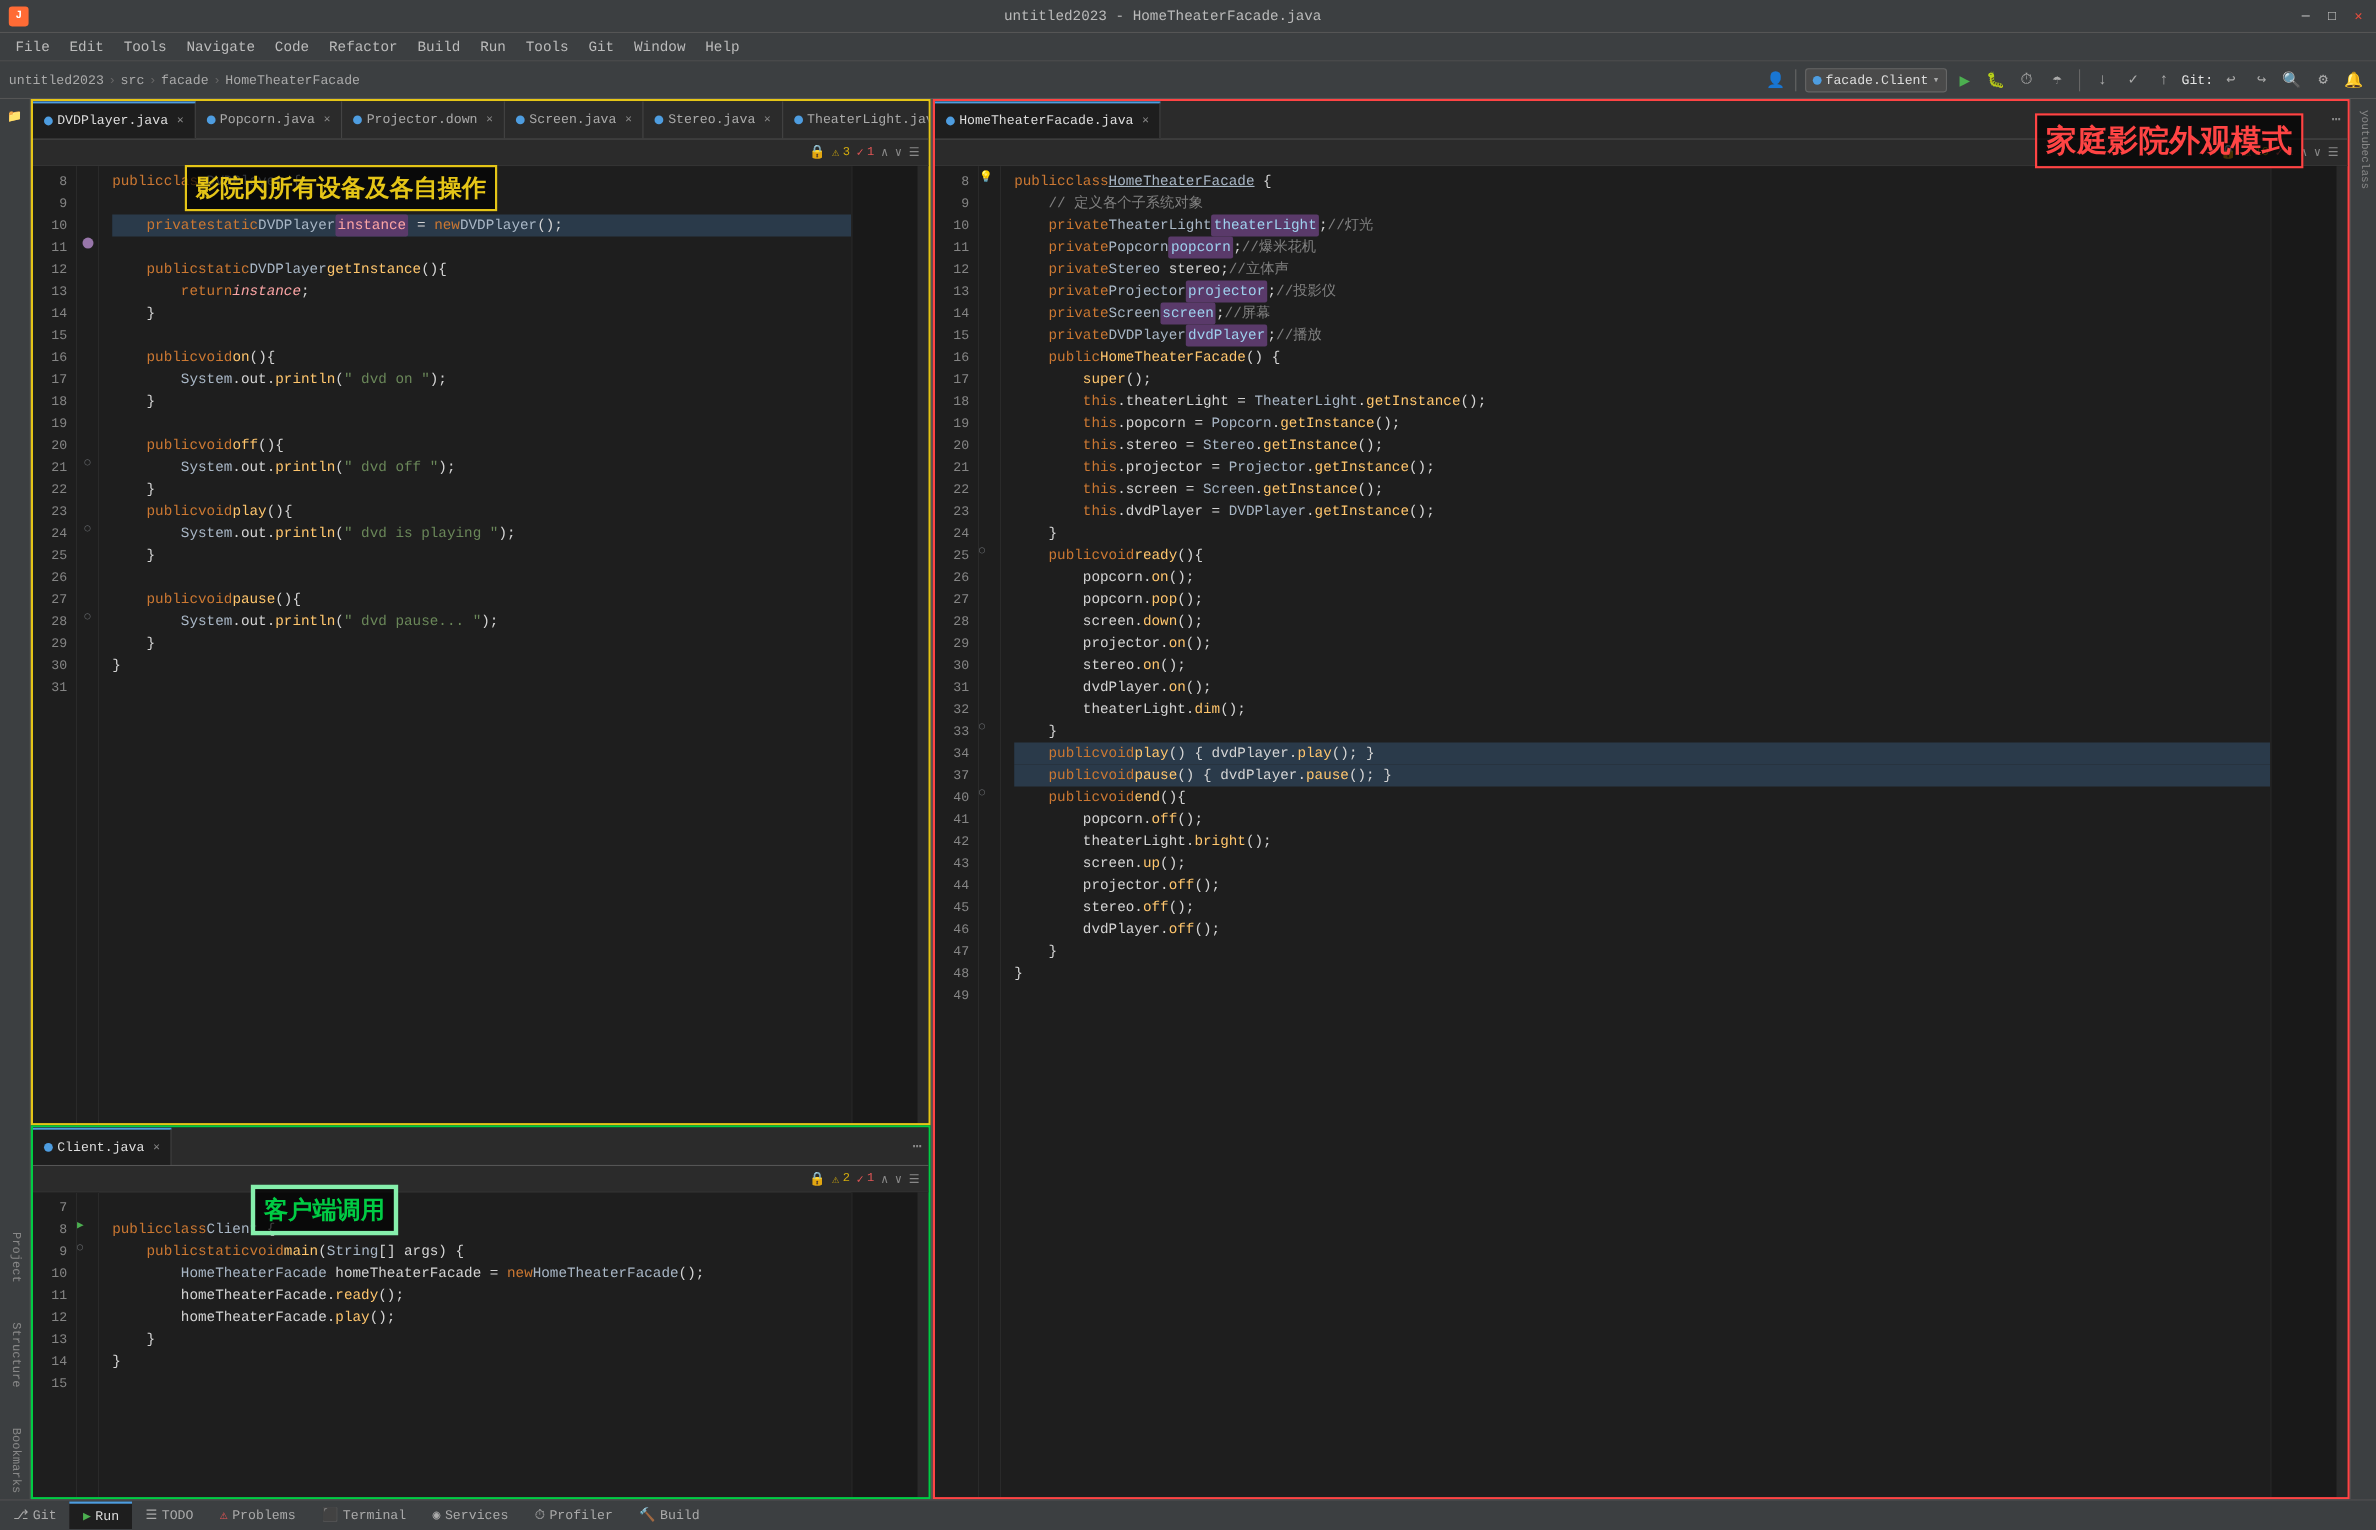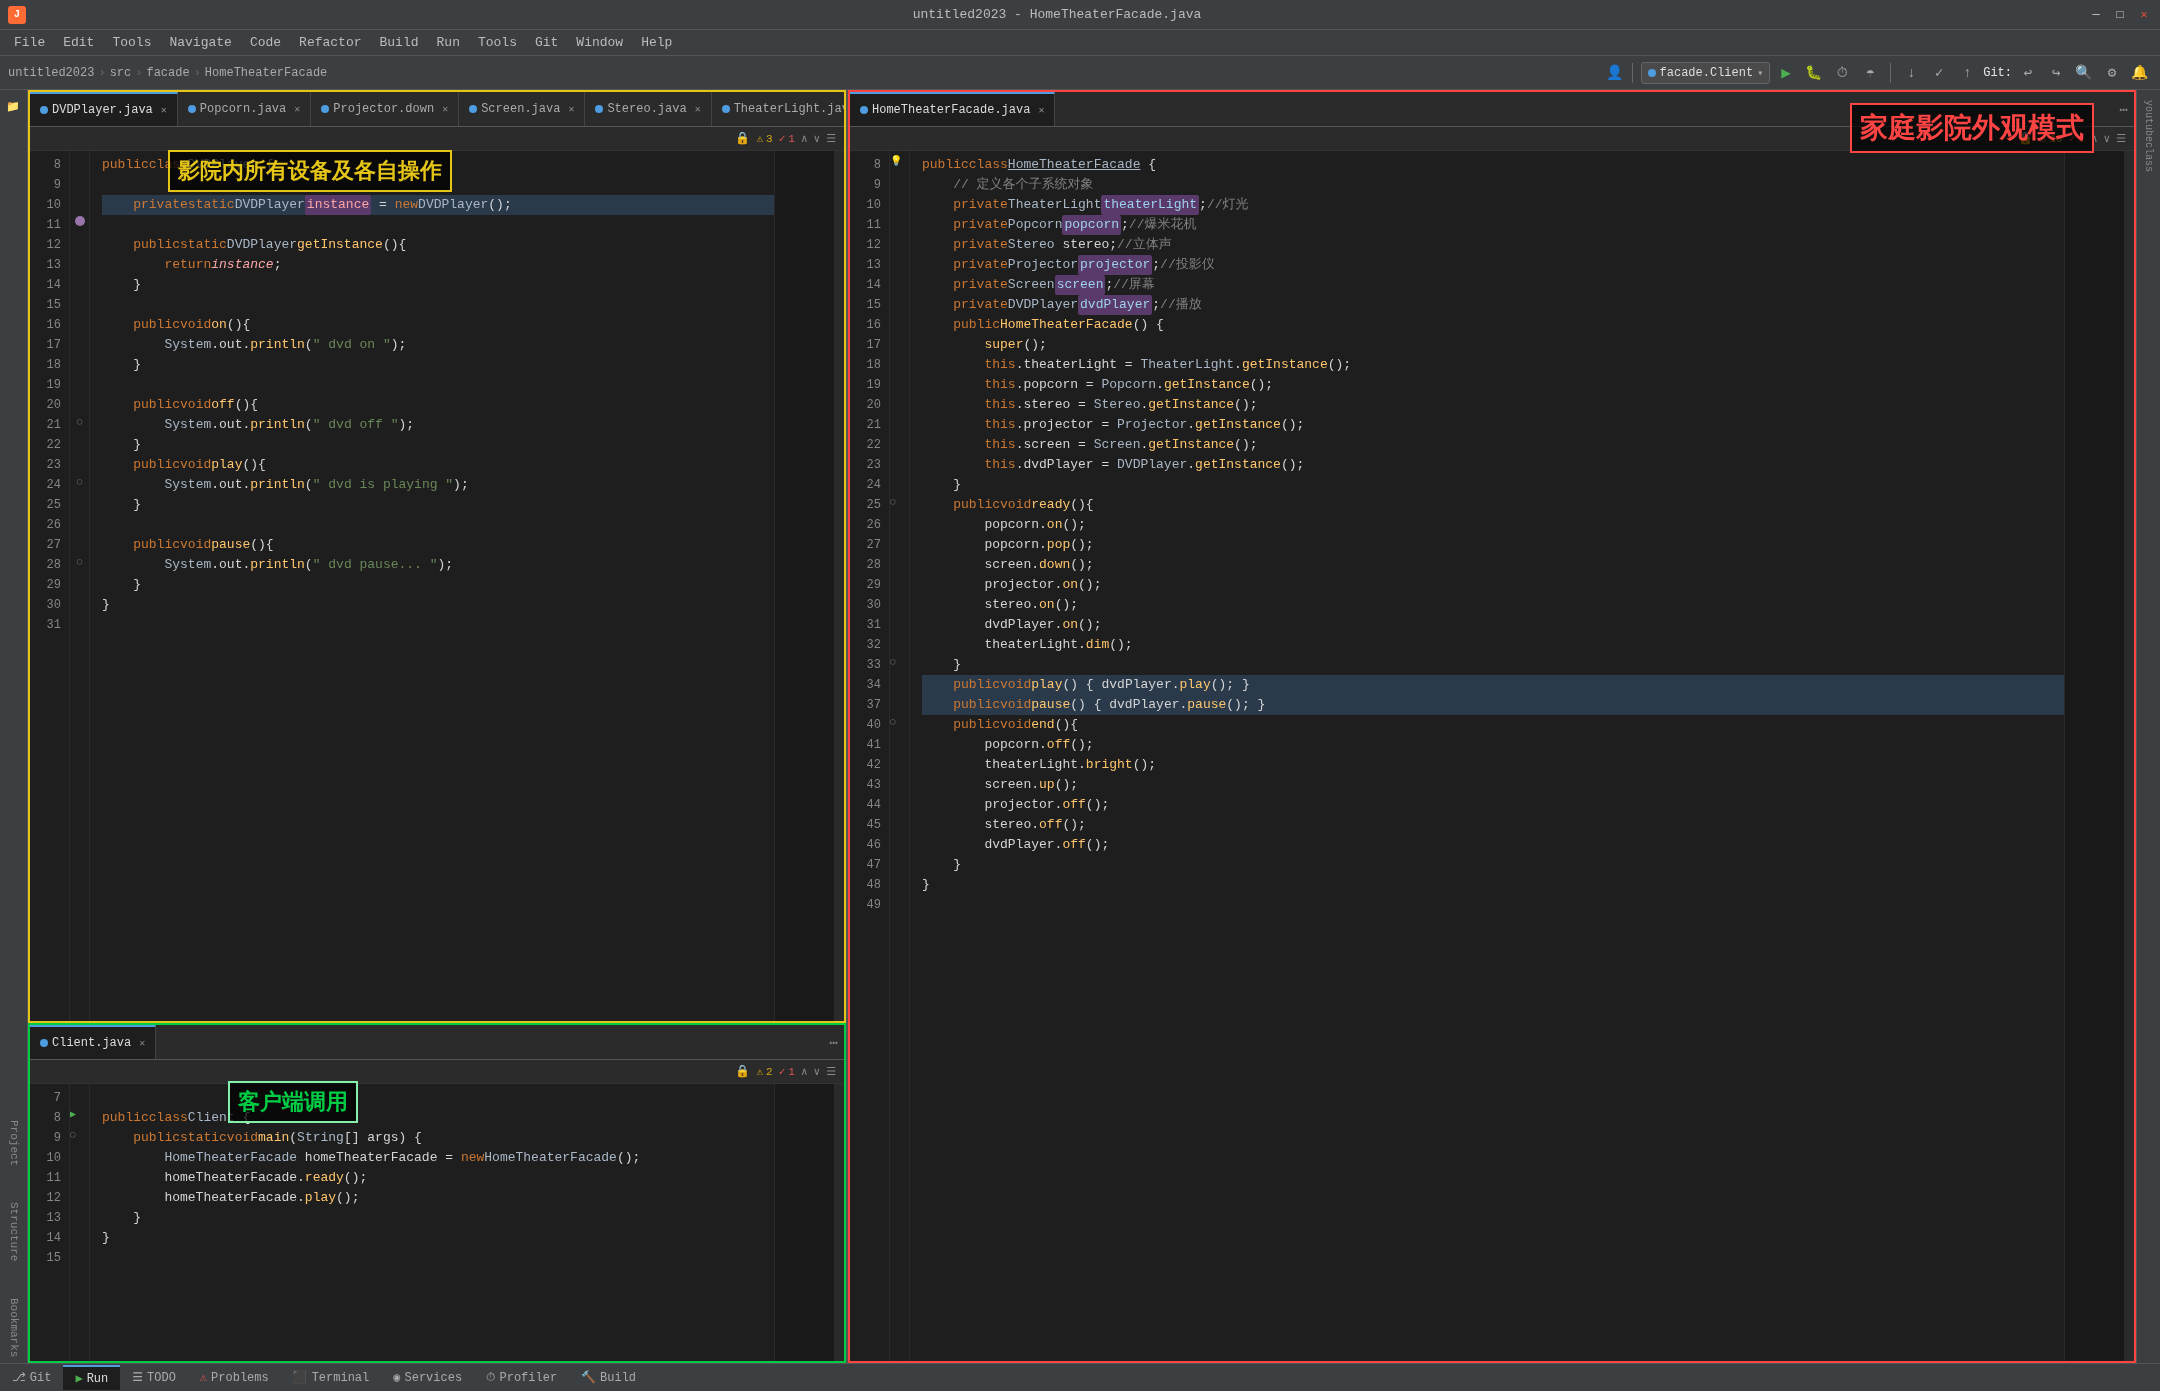--- a/index.html
+++ b/index.html
@@ -196,21 +196,21 @@
       background: rgba(0,0,0,0.7);
       color: #ff4444;
       font-size: 28px;
       font-family: 'SimHei', sans-serif;
       font-weight: bold;
       z-index: 10;
       pointer-events: none;
     }
     .annotation-box-green {
       position: absolute;
-      border: 2px solid #86efac;
+      border: 4px solid #86efac;
       padding: 4px 8px;
       background: rgba(0,0,0,0.7);
       color: #00cc44;
       font-size: 22px;
       font-family: 'SimHei', sans-serif;
       font-weight: bold;
       z-index: 10;
       pointer-events: none;
     }
     .bottom-tab {

